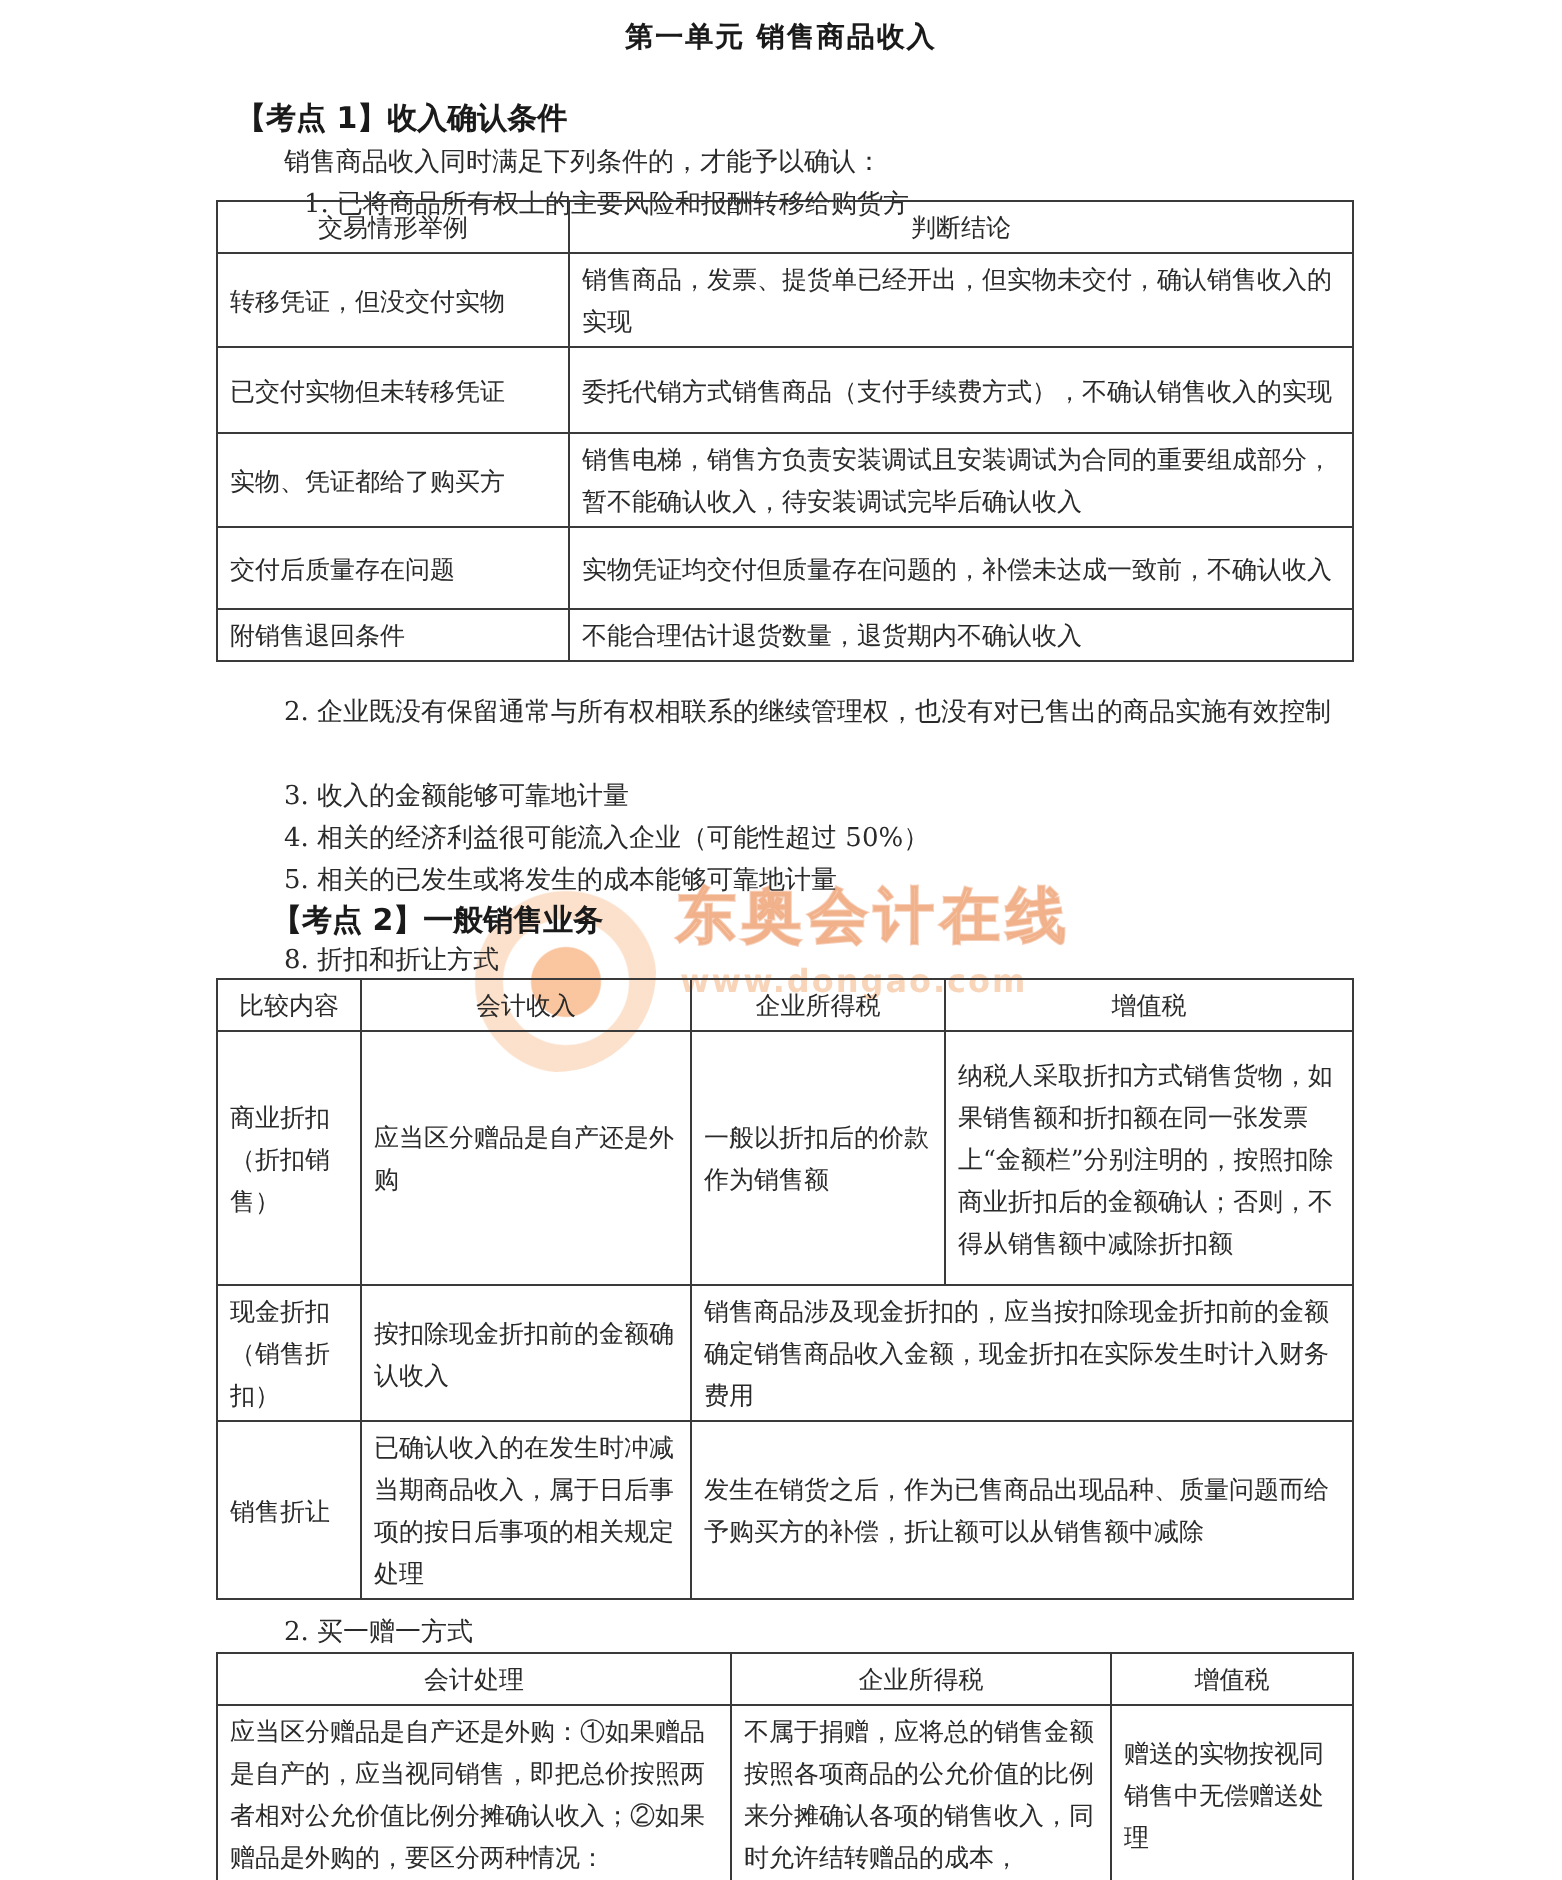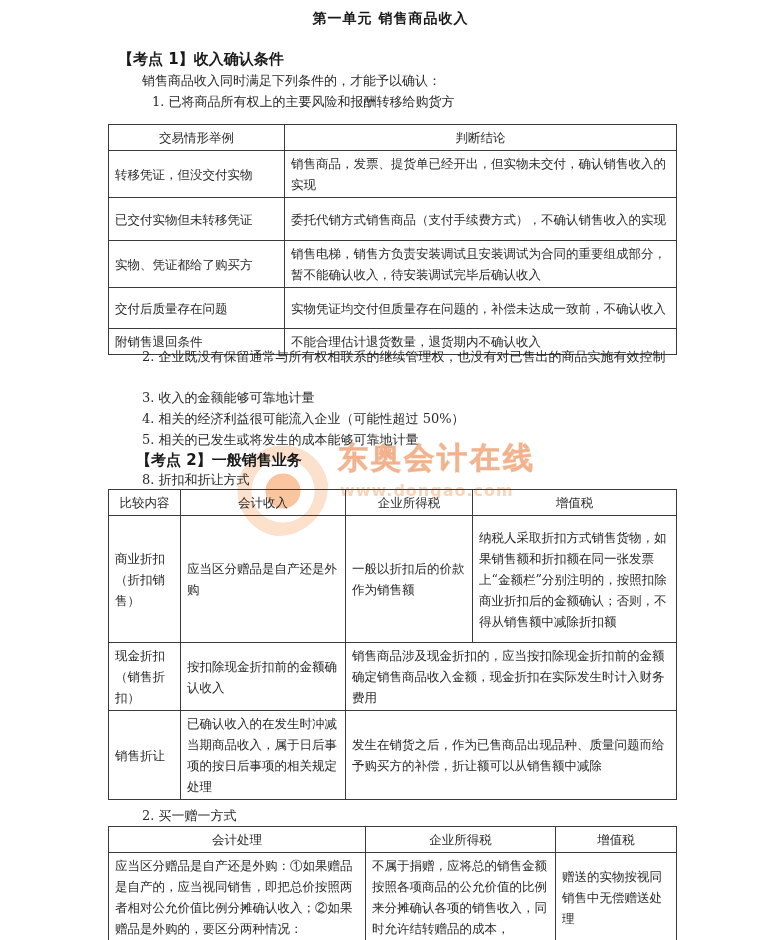--- a/index.html
+++ b/index.html
@@ -53,21 +53,21 @@
 <div class="wm wm-ring"></div>
 <div class="wm wm-text abs">东奥会计在线</div>
 <div class="wm wm-url abs">www.dongao.com</div>
 
 <div class="abs title">第一单元    销售商品收入</div>
 
 <div class="abs section-head" style="left:118px; top:50px;">【考点 1】收入确认条件</div>
 <div class="abs para" style="left:142px; top:72px;">销售商品收入同时满足下列条件的，才能予以确认：</div>
 <div class="abs para" style="left:152px; top:93px;">1. 已将商品所有权上的主要风险和报酬转移给购货方</div>
 
-<table class="doc" style="left:108px; top:124px; width:568px;padding-left:36px;">
+<table class="doc" style="left:108px; top:100px; width:568px;padding-left:36px;">
   <colgroup>
       <col style="width:176px">
       <col style="width:392px">
     </colgroup>
   <tbody>
       <tr style="height:21px">
     <th>交易情形举例</th>
     <th>判断结论</th>
   </tr>
   <tr style="height:42px">

